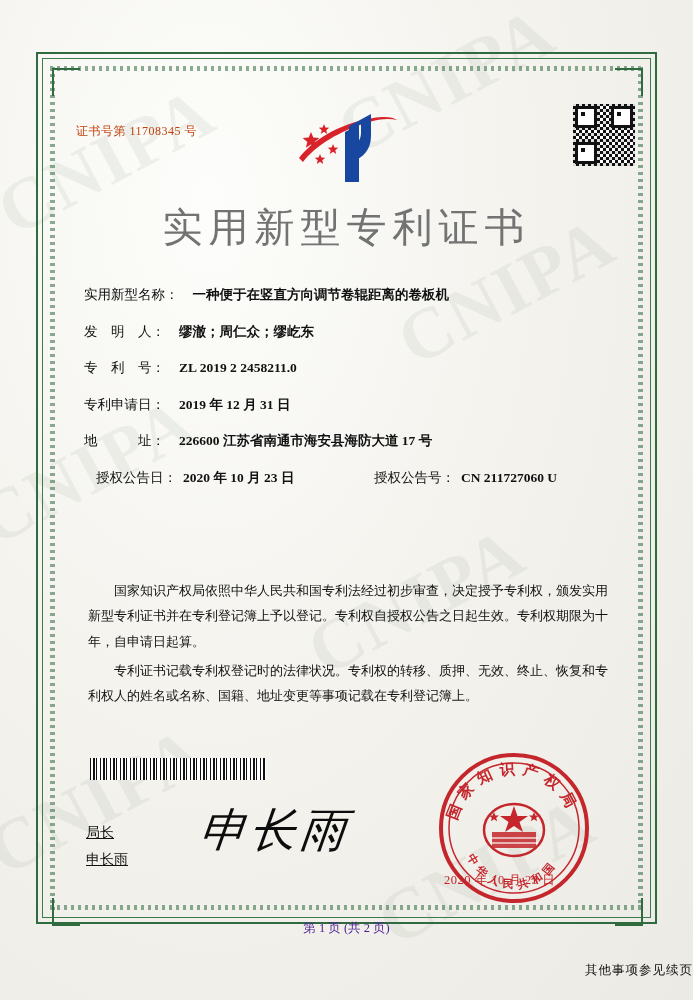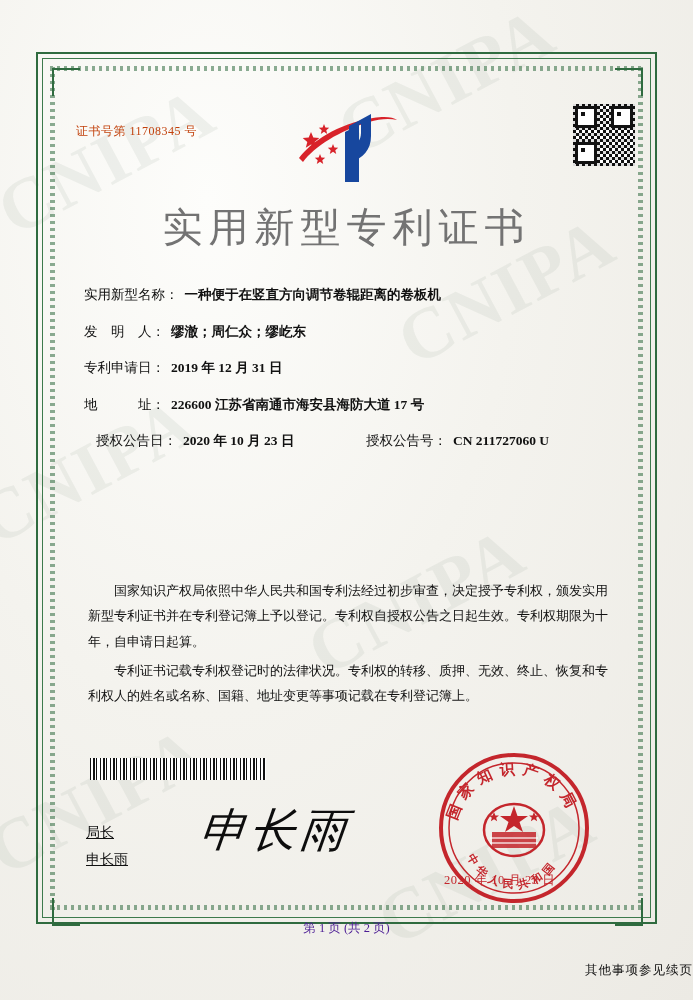--- a/index.html
+++ b/index.html
@@ -137,20 +137,21 @@
     left: 84px; top: 286px;
     width: 520px;
     font-size: 13.5px;
     color: #111;
   }
   .field-row {
     display: flex;
     align-items: flex-start;
     margin-bottom: 19px;
     line-height: 1.3;
+    gap: 8px;
   }
   .field-label {
     flex: 0 0 auto;
     white-space: pre;
   }
   .field-value {
     margin-left: 6px;
     font-weight: bold;
   }
   .row-two { display: flex; margin-left: 12px; }
@@ -288,20 +289,24 @@
   <div class="doc-title">实用新型专利证书</div>
 
   <div class="fields">
     <div class="field-row">
       <span class="field-label">实用新型名称：</span>
       <span class="field-value">一种便于在竖直方向调节卷辊距离的卷板机</span>
     </div>
     <div class="field-row">
       <span class="field-label">发　明　人：</span>
       <span class="field-value">缪澈；周仁众；缪屹东</span>
+    </div>
+    <div class="field-row">
+      <span class="field-label">专　利　号：</span>
+      <span class="field-value">ZL 2019 2 2458211.0</span>
     </div>
     <div class="field-row">
       <span class="field-label">专利申请日：</span>
       <span class="field-value">2019 年 12 月 31 日</span>
     </div>
     <div class="field-row">
       <span class="field-label">地　　　址：</span>
       <span class="field-value">226600 江苏省南通市海安县海防大道 17 号</span>
     </div>
     <div class="field-row row-two">

